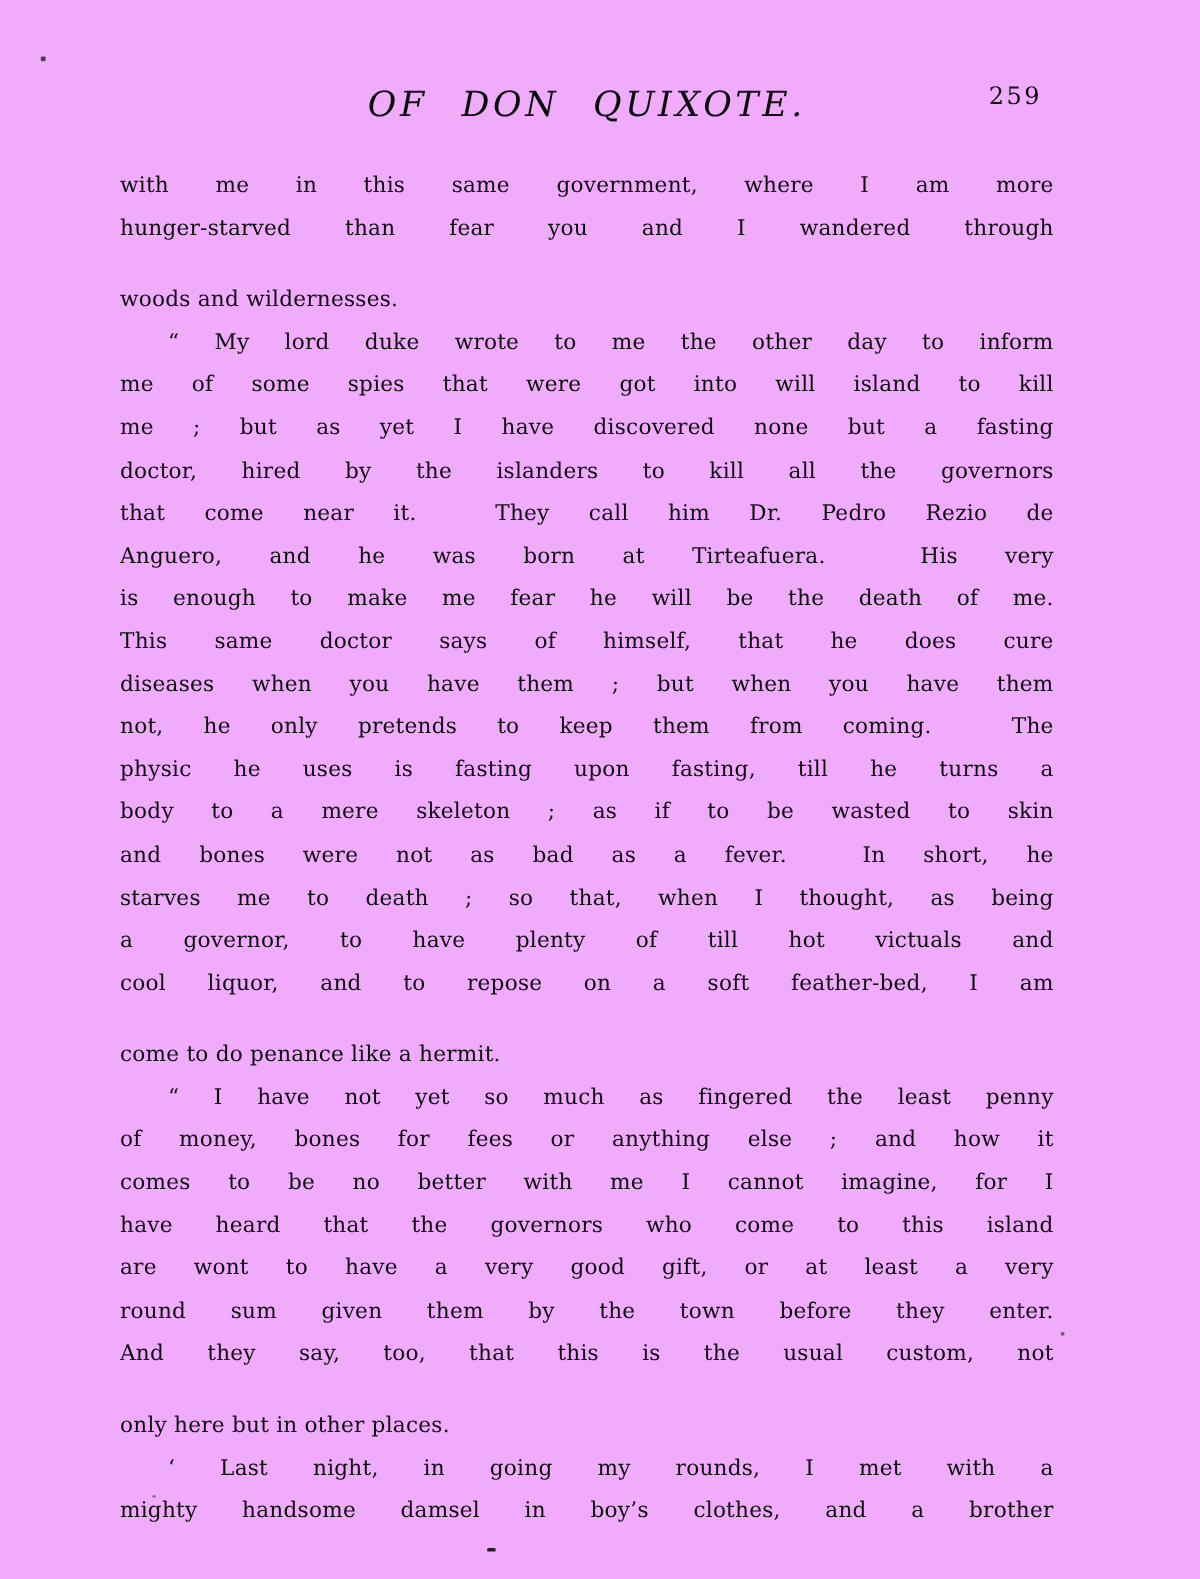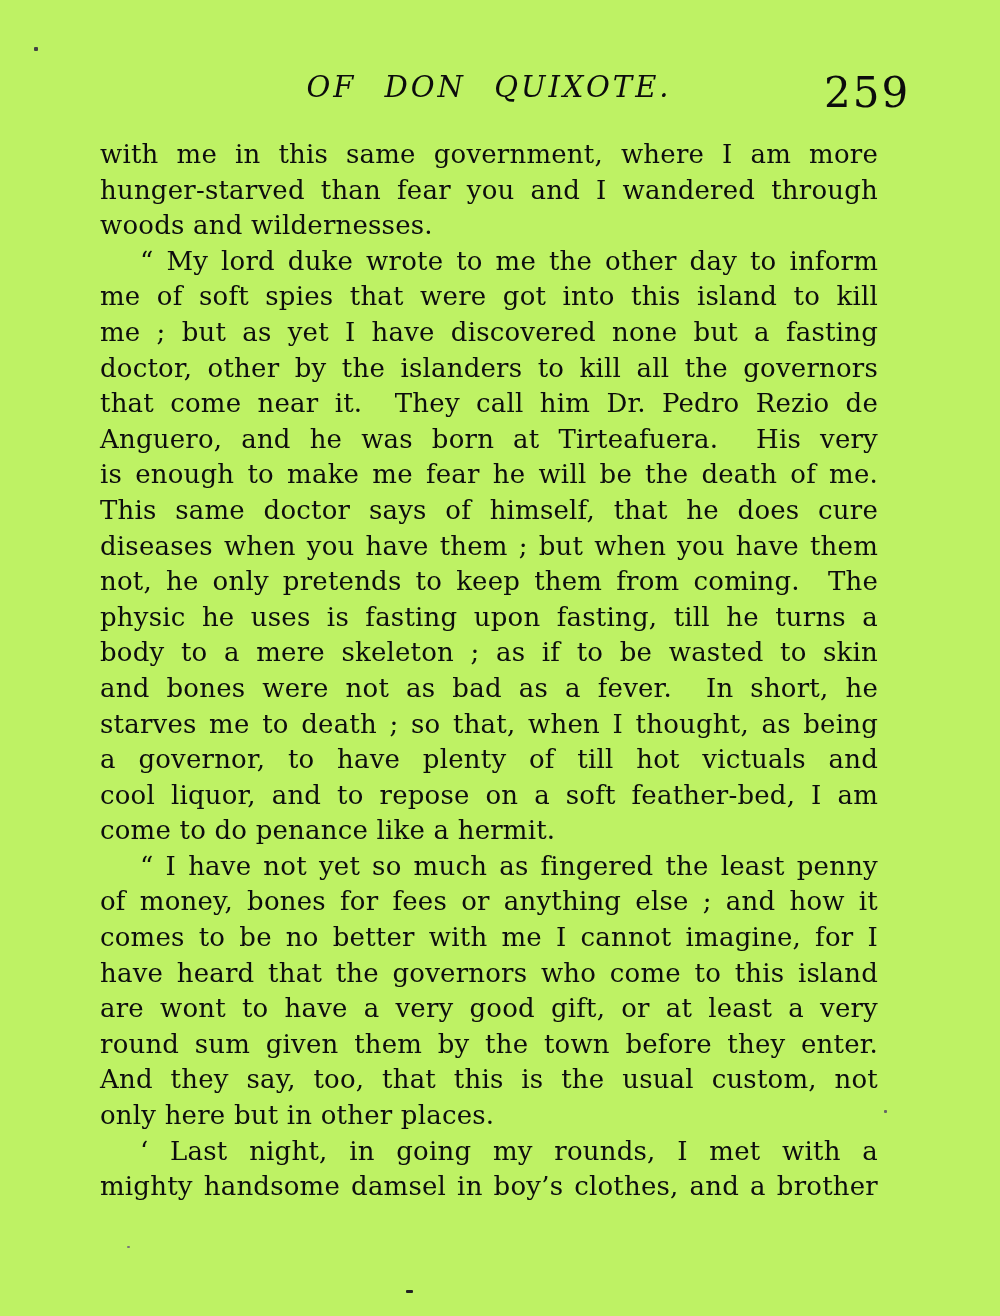--- a/index.html
+++ b/index.html
@@ -4,21 +4,21 @@
 <style>
   html, body {
     margin: 0;
     padding: 0;
     background: #e8e8e8;
   }
   .page {
     position: relative;
     width: 1000px;
     height: 1316px;
-    background: #bef264;
+    background: #f0abfc;
     overflow: hidden;
     color: #0d0d0d;
     font-family: "DejaVu Serif", serif;
   }
   .running-header {
     position: absolute;
     top: 70px;
     left: 100px;
     width: 778px;
     height: 40px;
@@ -28,45 +28,46 @@
     font-style: italic;
     font-size: 29px;
     letter-spacing: 3px;
     word-spacing: 16px;
     color: #0c0c0c;
   }
   .page-number {
     position: absolute;
     top: 68px;
     left: 824px;
-    font-size: 42px;
+    font-size: 20px;
     letter-spacing: 2px;
     color: #0c0c0c;
     text-align: center;
   }
   .body-text {
     position: absolute;
     top: 137px;
     left: 100px;
     width: 778px;
-    font-size: 26px;
+    font-size: 18px;
     line-height: 35.6px;
     letter-spacing: 0.2px;
   }
   .para { margin: 0; }
   .line {
     white-space: pre-wrap;
     text-align: justify;
     text-align-last: justify;
   }
   .line.indent {
     text-indent: 40px;
   }
   .line.lastline {
     text-align-last: left;
+    margin-top: 24px;
   }
   .speck {
     position: absolute;
     background: #444;
     border-radius: 1px;
   }
   .speck-1 { left: 34px;  top: 47px;   width: 4px; height: 4px; }
   .speck-2 { left: 884px; top: 1110px; width: 3px; height: 3px; background:#666; }
   .speck-3 { left: 406px; top: 1290px; width: 7px; height: 3px; background:#222; }
   .speck-4 { left: 127px; top: 1246px; width: 3px; height: 2px; background:#777; }
@@ -83,23 +84,23 @@
   <div class="page-number">259</div>
 
   <div class="body-text">
       <div class="para">
         <div class="line">with me in this same government, where I am more</div>
         <div class="line">hunger-starved than fear you and I wandered through</div>
         <div class="line lastline">woods and wildernesses.</div>
       </div>
       <div class="para">
         <div class="line indent">“ My lord duke wrote to me the other day to inform</div>
-        <div class="line">me of soft spies that were got into this island to kill</div>
+        <div class="line">me of some spies that were got into will island to kill</div>
         <div class="line">me ; but as yet I have discovered none but a fasting</div>
-        <div class="line">doctor, other by the islanders to kill all the governors</div>
+        <div class="line">doctor, hired by the islanders to kill all the governors</div>
         <div class="line">that come near it.  They call him Dr. Pedro Rezio de</div>
         <div class="line">Anguero, and he was born at Tirteafuera.  His very</div>
         <div class="line">is enough to make me fear he will be the death of me.</div>
         <div class="line">This same doctor says of himself, that he does cure</div>
         <div class="line">diseases when you have them ; but when you have them</div>
         <div class="line">not, he only pretends to keep them from coming.  The</div>
         <div class="line">physic he uses is fasting upon fasting, till he turns a</div>
         <div class="line">body to a mere skeleton ; as if to be wasted to skin</div>
         <div class="line">and bones were not as bad as a fever.  In short, he</div>
         <div class="line">starves me to death ; so that, when I thought, as being</div>

